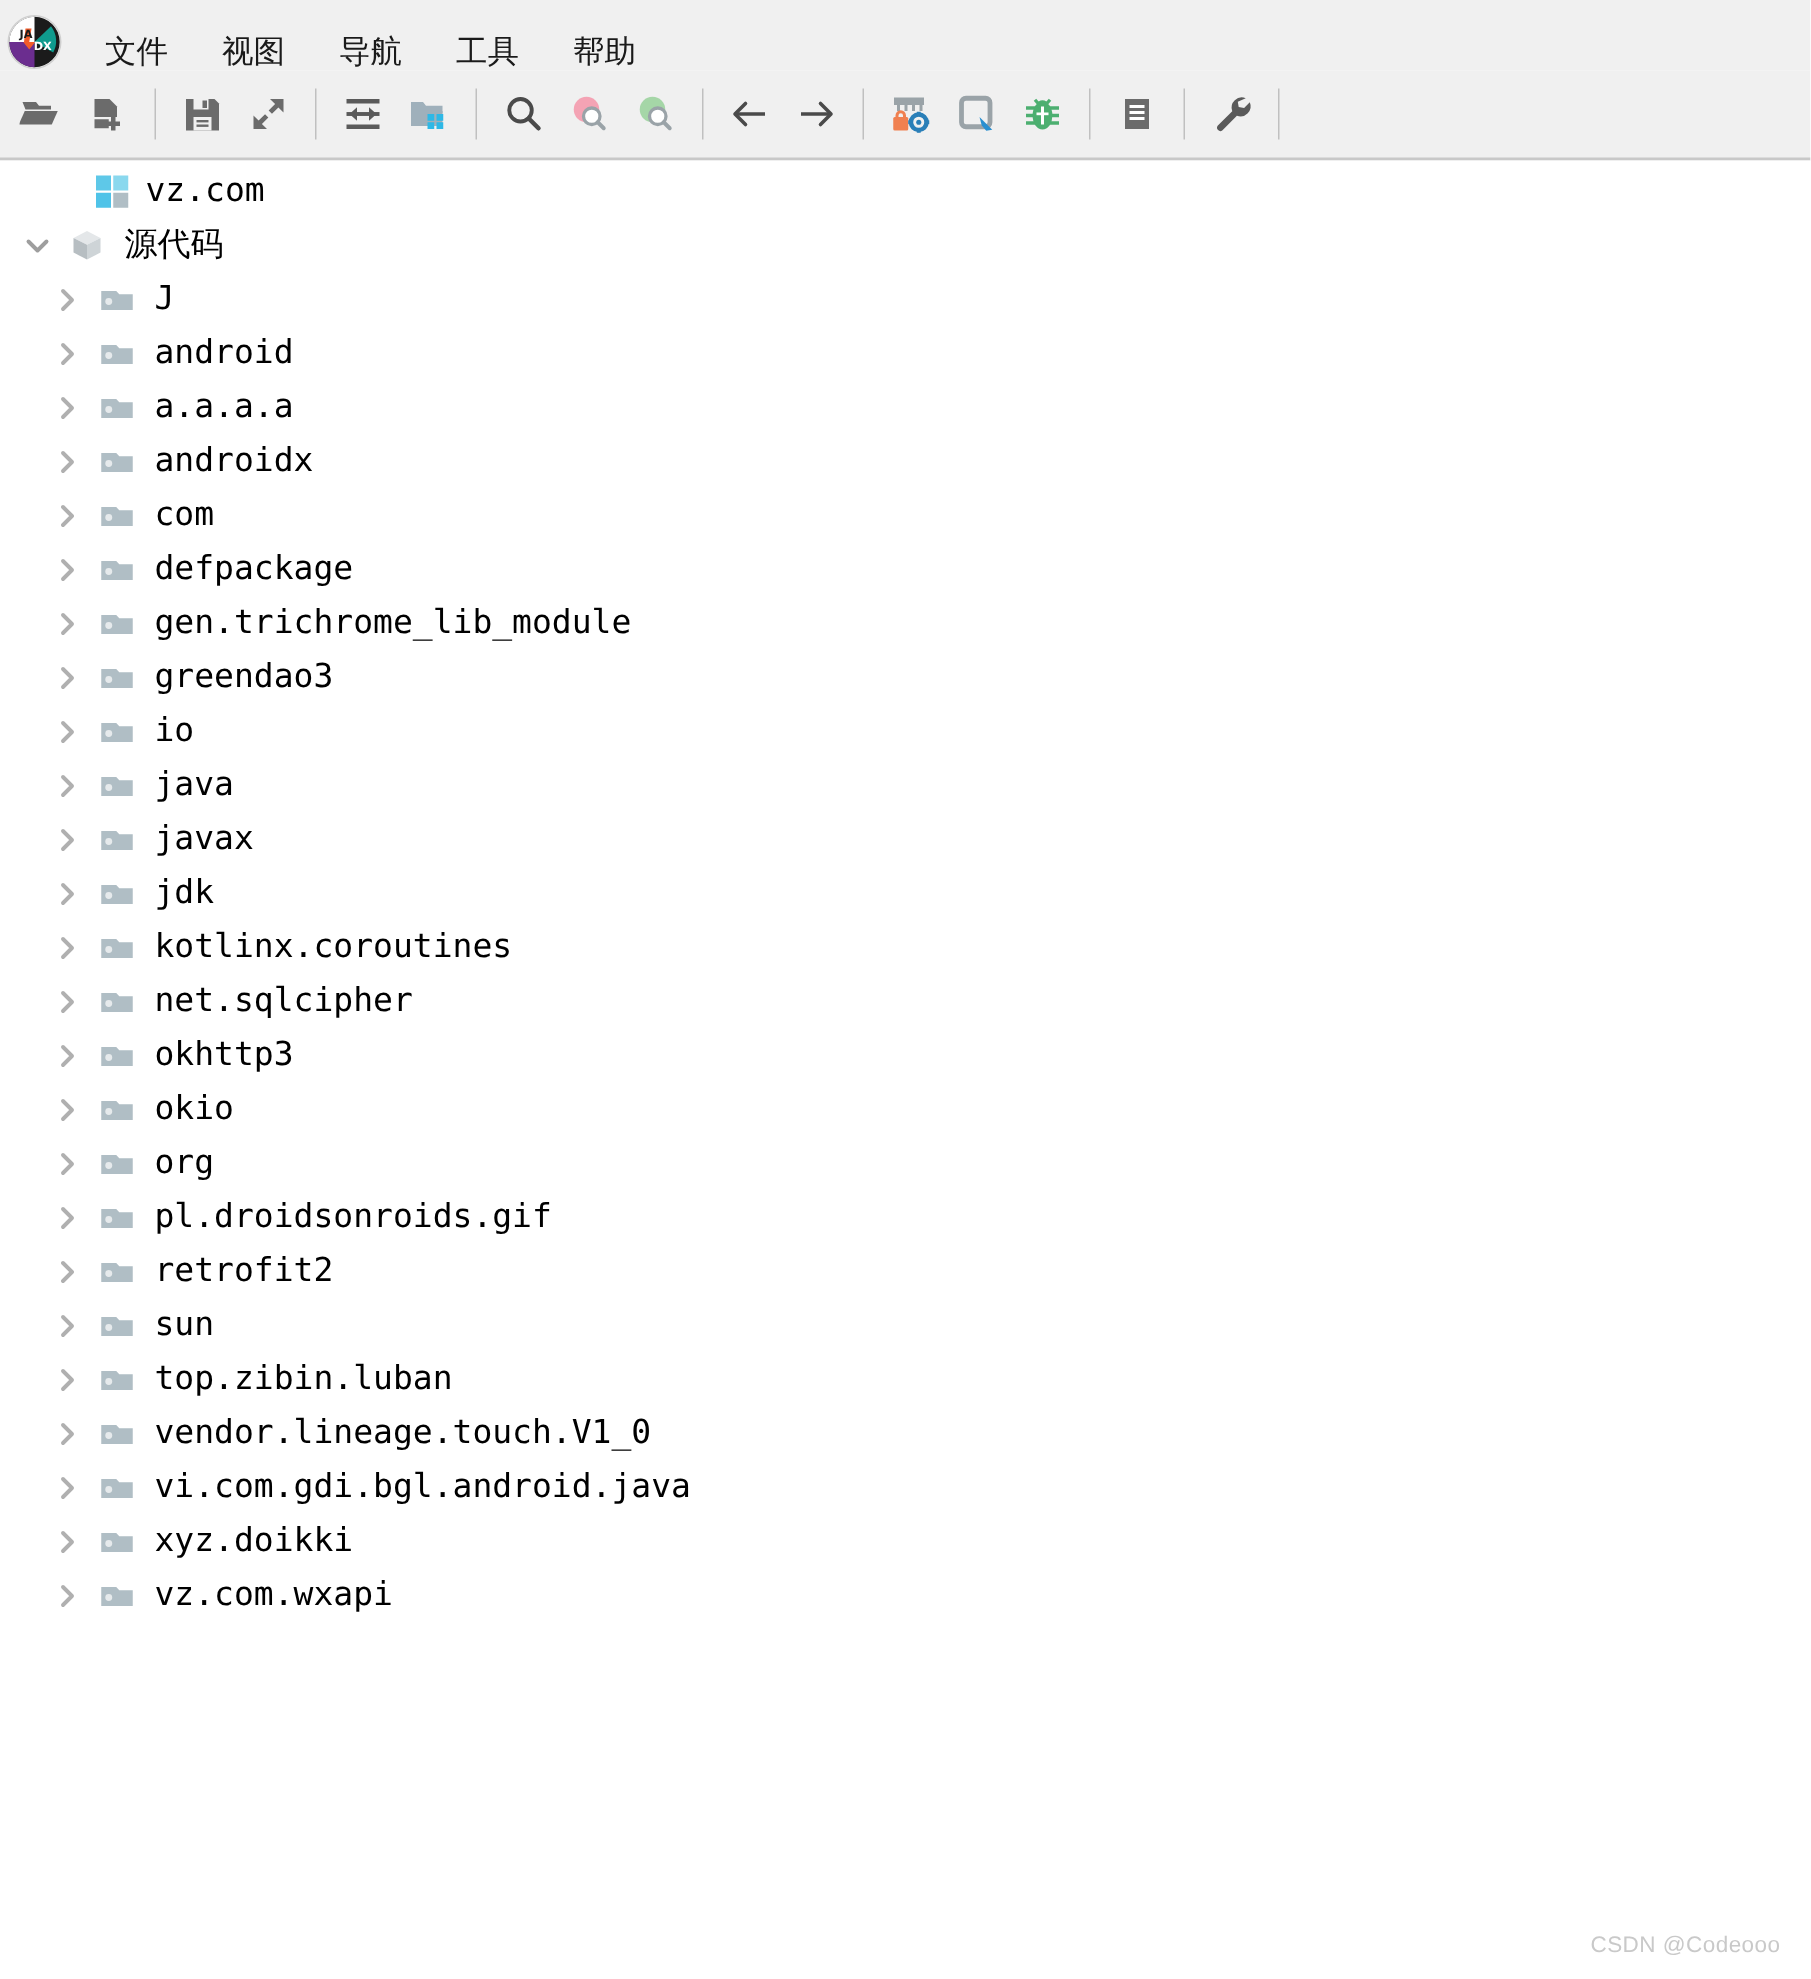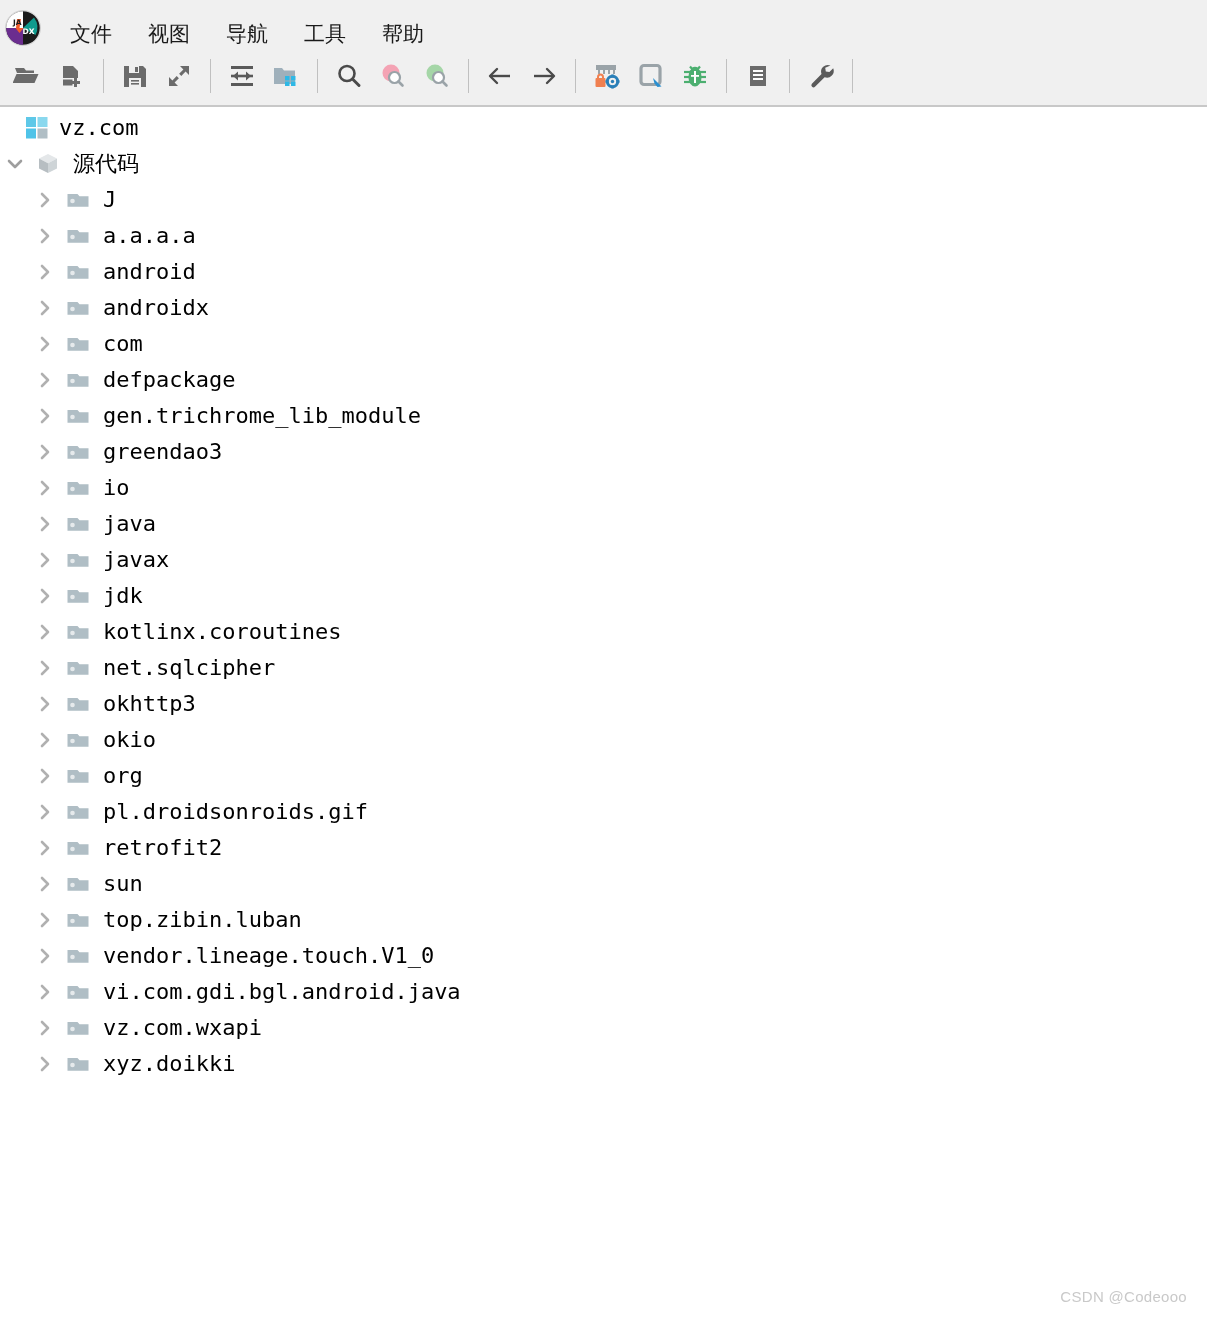--- a/index.html
+++ b/index.html
@@ -105,22 +105,22 @@
     align-items: center;
     justify-content: center;
   }
   .ic {
     flex: 0 0 auto;
     display: flex;
     align-items: center;
     justify-content: center;
   }
   
-  .ind-0 { padding-left: 2px; }
-  .ind-1 { padding-left: 4px; }
+  .ind-0 { padding-left: 2px; margin-left: 38px; }
+  .ind-1 { padding-left: 14px; }
   .ind-2 { padding-left: 34px; }
   .ind-sum { padding-left: 30px; }
 
   .gap-sm { width: 9px; flex: 0 0 auto; }
   .gap-md { width: 12px; flex: 0 0 auto; }
 
   
   #watermark {
     position: absolute;
     right: 20px;
@@ -377,52 +377,52 @@
           </svg>
         </div>
         <div class="gap-sm"></div>
         <div class="ic">
           <svg width="26" height="26" viewBox="0 0 26 26">
             <path d="M2.5 7 h10 l2 2.2 h9 v10.5 h-21 Z" fill="#b0bec5"></path>
             <circle cx="7.5" cy="14" r="2.3" fill="#e6eaec"></circle>
           </svg>
         </div>
         <div class="gap-md"></div>
+        <span class="label">android</span>
+      </div>
+      <div class="row ind-2">
+        <div class="twisty">
+          <svg width="20" height="20" viewBox="0 0 20 20">
+            <polyline points="7,4 13,10 7,16" fill="none" stroke="#b0b0b0" stroke-width="2.6" stroke-linecap="round" stroke-linejoin="round"></polyline>
+          </svg>
+        </div>
+        <div class="gap-sm"></div>
+        <div class="ic">
+          <svg width="26" height="26" viewBox="0 0 26 26">
+            <path d="M2.5 7 h10 l2 2.2 h9 v10.5 h-21 Z" fill="#b0bec5"></path>
+            <circle cx="7.5" cy="14" r="2.3" fill="#e6eaec"></circle>
+          </svg>
+        </div>
+        <div class="gap-md"></div>
         <span class="label">a.a.a.a</span>
       </div>
       <div class="row ind-2">
         <div class="twisty">
           <svg width="20" height="20" viewBox="0 0 20 20">
             <polyline points="7,4 13,10 7,16" fill="none" stroke="#b0b0b0" stroke-width="2.6" stroke-linecap="round" stroke-linejoin="round"></polyline>
           </svg>
         </div>
         <div class="gap-sm"></div>
         <div class="ic">
           <svg width="26" height="26" viewBox="0 0 26 26">
             <path d="M2.5 7 h10 l2 2.2 h9 v10.5 h-21 Z" fill="#b0bec5"></path>
             <circle cx="7.5" cy="14" r="2.3" fill="#e6eaec"></circle>
           </svg>
         </div>
         <div class="gap-md"></div>
-        <span class="label">android</span>
-      </div>
-      <div class="row ind-2">
-        <div class="twisty">
-          <svg width="20" height="20" viewBox="0 0 20 20">
-            <polyline points="7,4 13,10 7,16" fill="none" stroke="#b0b0b0" stroke-width="2.6" stroke-linecap="round" stroke-linejoin="round"></polyline>
-          </svg>
-        </div>
-        <div class="gap-sm"></div>
-        <div class="ic">
-          <svg width="26" height="26" viewBox="0 0 26 26">
-            <path d="M2.5 7 h10 l2 2.2 h9 v10.5 h-21 Z" fill="#b0bec5"></path>
-            <circle cx="7.5" cy="14" r="2.3" fill="#e6eaec"></circle>
-          </svg>
-        </div>
-        <div class="gap-md"></div>
         <span class="label">androidx</span>
       </div>
       <div class="row ind-2">
         <div class="twisty">
           <svg width="20" height="20" viewBox="0 0 20 20">
             <polyline points="7,4 13,10 7,16" fill="none" stroke="#b0b0b0" stroke-width="2.6" stroke-linecap="round" stroke-linejoin="round"></polyline>
           </svg>
         </div>
         <div class="gap-sm"></div>
         <div class="ic">
@@ -729,35 +729,35 @@
           </svg>
         </div>
         <div class="gap-sm"></div>
         <div class="ic">
           <svg width="26" height="26" viewBox="0 0 26 26">
             <path d="M2.5 7 h10 l2 2.2 h9 v10.5 h-21 Z" fill="#b0bec5"></path>
             <circle cx="7.5" cy="14" r="2.3" fill="#e6eaec"></circle>
           </svg>
         </div>
         <div class="gap-md"></div>
+        <span class="label">xyz.doikki</span>
+      </div>
+      <div class="row ind-2">
+        <div class="twisty">
+          <svg width="20" height="20" viewBox="0 0 20 20">
+            <polyline points="7,4 13,10 7,16" fill="none" stroke="#b0b0b0" stroke-width="2.6" stroke-linecap="round" stroke-linejoin="round"></polyline>
+          </svg>
+        </div>
+        <div class="gap-sm"></div>
+        <div class="ic">
+          <svg width="26" height="26" viewBox="0 0 26 26">
+            <path d="M2.5 7 h10 l2 2.2 h9 v10.5 h-21 Z" fill="#b0bec5"></path>
+            <circle cx="7.5" cy="14" r="2.3" fill="#e6eaec"></circle>
+          </svg>
+        </div>
+        <div class="gap-md"></div>
         <span class="label">vz.com.wxapi</span>
       </div>
-      <div class="row ind-2">
-        <div class="twisty">
-          <svg width="20" height="20" viewBox="0 0 20 20">
-            <polyline points="7,4 13,10 7,16" fill="none" stroke="#b0b0b0" stroke-width="2.6" stroke-linecap="round" stroke-linejoin="round"></polyline>
-          </svg>
-        </div>
-        <div class="gap-sm"></div>
-        <div class="ic">
-          <svg width="26" height="26" viewBox="0 0 26 26">
-            <path d="M2.5 7 h10 l2 2.2 h9 v10.5 h-21 Z" fill="#b0bec5"></path>
-            <circle cx="7.5" cy="14" r="2.3" fill="#e6eaec"></circle>
-          </svg>
-        </div>
-        <div class="gap-md"></div>
-        <span class="label">xyz.doikki</span>
-      </div>
     </div>
 
 </div>
 
 <div id="watermark">CSDN @Codeooo</div>
 
 </body></html>

